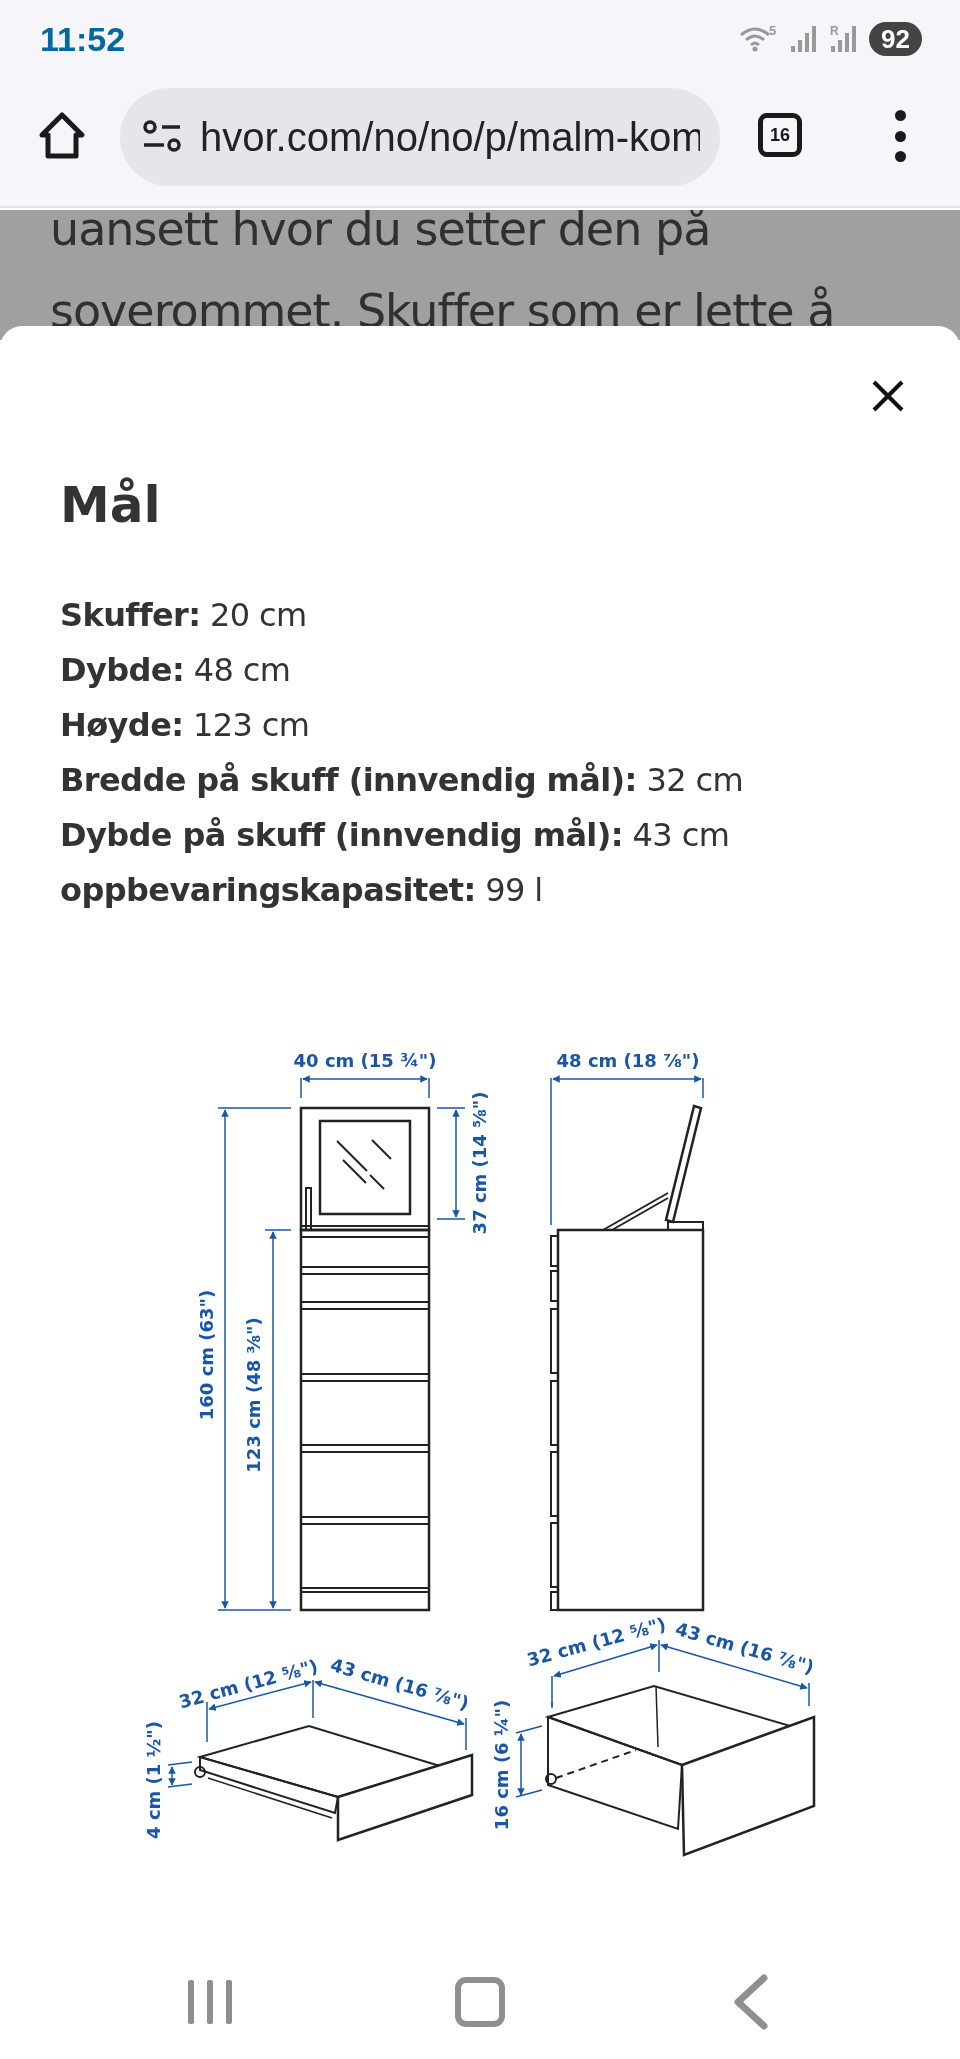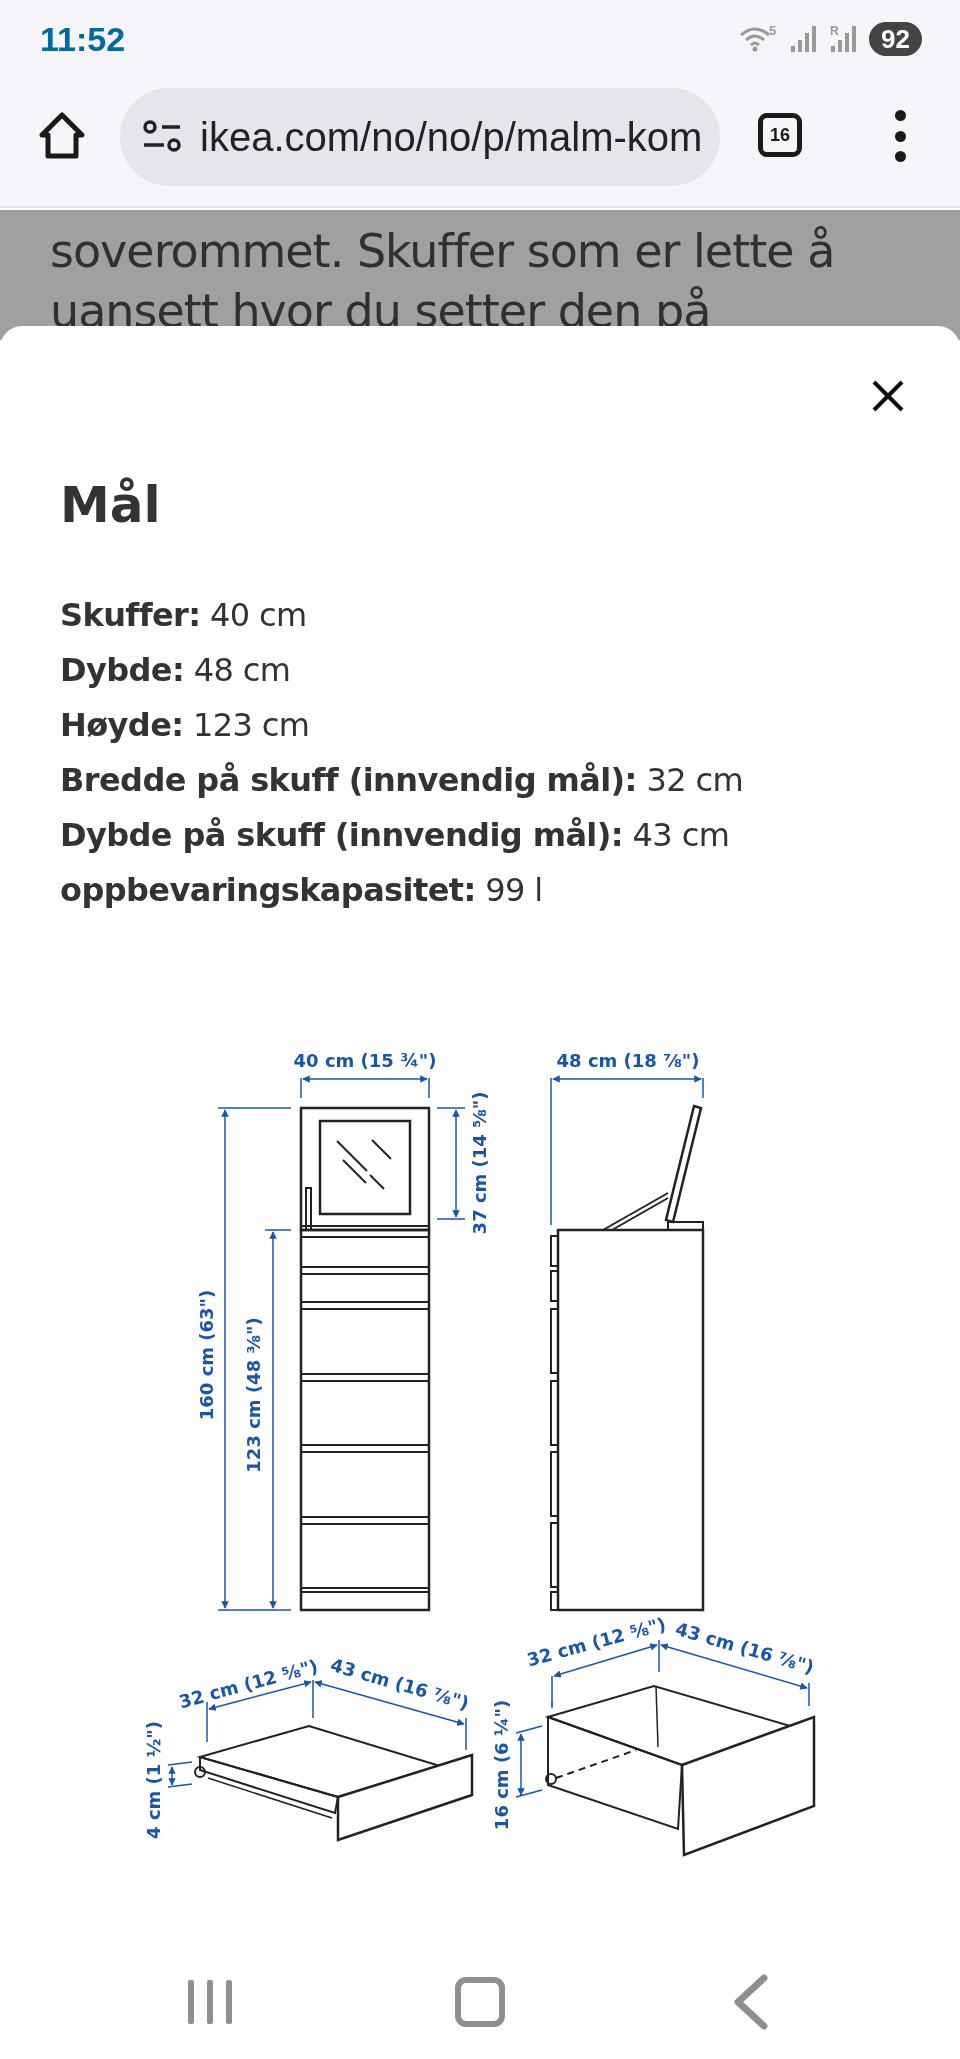--- a/index.html
+++ b/index.html
@@ -62,46 +62,46 @@
   <svg class="home-btn" viewBox="0 0 52 52">
     <path d="M26 5 L46 25 L40 25 L40 46 L12 46 L12 25 L6 25 Z" fill="none" stroke="#1a1a1a" stroke-width="5" stroke-linejoin="round"></path>
   </svg>
   <div class="url-pill">
     <svg class="url-tune" viewBox="0 0 44 44">
       <circle cx="10" cy="12" r="5" fill="none" stroke="#222" stroke-width="3.5"></circle>
       <line x1="22" y1="12" x2="40" y2="12" stroke="#222" stroke-width="3.5"></line>
       <line x1="4" y1="30" x2="24" y2="30" stroke="#222" stroke-width="3.5"></line>
       <circle cx="34" cy="30" r="5" fill="none" stroke="#222" stroke-width="3.5"></circle>
     </svg>
-    <div class="url-text">ikea.com/no/no/p/malm-kom</div>
+    <div class="url-text">hvor.com/no/no/p/malm-kom</div>
   </div>
   <div class="tabs-btn">
     <span>16</span>
   </div>
   <div class="menu-btn">
       <span></span>
       <span></span>
       <span></span>
     </div>
 </div>
 
 <div class="backdrop">
+  <p style="margin-top:-22px">uansett hvor du setter den på</p>
   <p>soverommet. Skuffer som er lette å</p>
-  <p style="margin-top:-22px">uansett hvor du setter den på</p>
 </div>
 
 <div class="sheet">
   <svg class="close-btn" viewBox="0 0 40 40">
     <line x1="6" y1="6" x2="34" y2="34" stroke="#111" stroke-width="4"></line>
     <line x1="34" y1="6" x2="6" y2="34" stroke="#111" stroke-width="4"></line>
   </svg>
   <h1 class="title">Mål</h1>
 
   <div class="specs">
-    <div class="spec-row"><b>Skuffer:</b> <span>40 cm</span></div>
+    <div class="spec-row"><b>Skuffer:</b> <span>20 cm</span></div>
     <div class="spec-row"><b>Dybde:</b> <span>48 cm</span></div>
     <div class="spec-row"><b>Høyde:</b> <span>123 cm</span></div>
     <div class="spec-row"><b>Bredde på skuff (innvendig mål):</b> <span>32 cm</span></div>
     <div class="spec-row"><b>Dybde på skuff (innvendig mål):</b> <span>43 cm</span></div>
     <div class="spec-row"><b>oppbevaringskapasitet:</b> <span>99 l</span></div>
   </div>
 
   <svg class="diagram" viewBox="0 1026 960 900" font-family="DejaVu Sans, sans-serif" font-weight="bold">
     <defs>
       <marker id="arr" viewBox="0 0 10 10" refX="9" refY="5" markerWidth="5" markerHeight="5" orient="auto-start-reverse">

